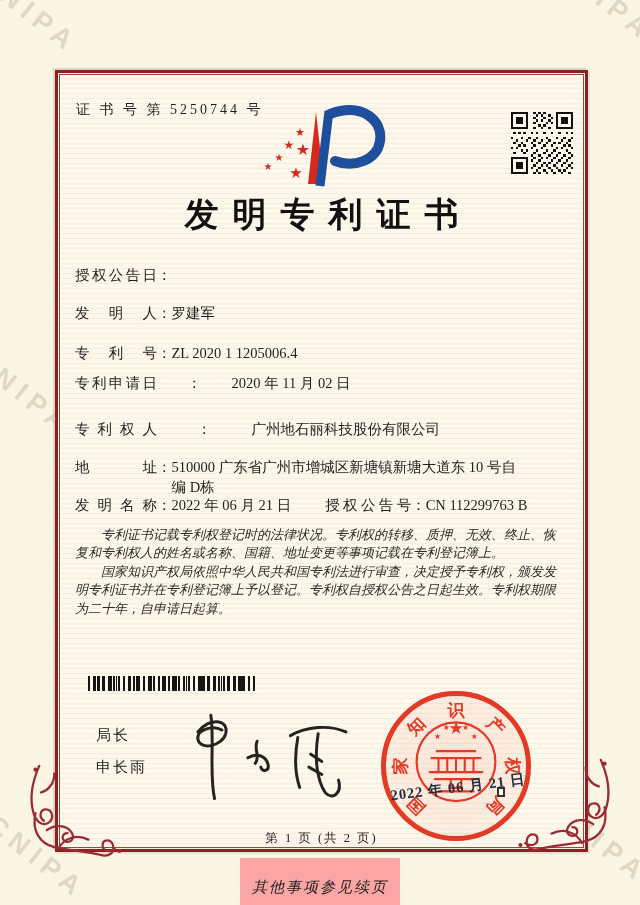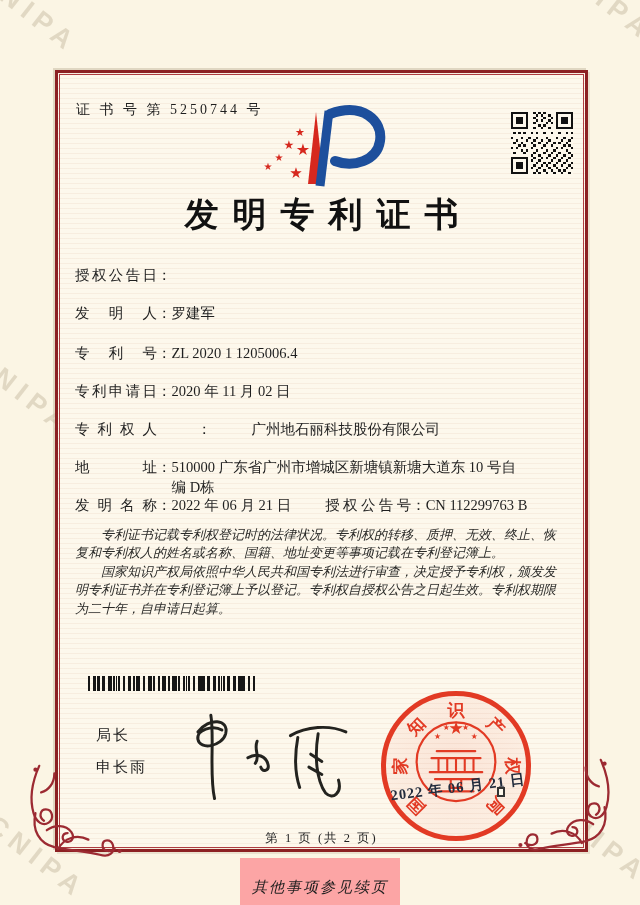--- a/index.html
+++ b/index.html
@@ -35,21 +35,21 @@
     font-size:34px;font-weight:bold;letter-spacing:14px;text-indent:14px;color:#111;
   }
   
   .row{position:absolute;left:75px;width:496px;display:flex;font-size:14.5px;line-height:1.35;}
   .flabel{display:inline-block;width:82px;text-align:justify;text-align-last:justify;flex:0 0 82px;}
   .colon{flex:0 0 14px;}
   .fvalue{flex:1;}
   .row-name{top:266px;}
   .row-inventor{top:304px;}
   .row-patno{top:344px;}
-  .row-appdate{top:382px;}
+  .row-appdate{top:374px;gap:30px;}
   .row-patentee{top:420px;gap:40px;}
   .row-address{top:458px;}
   .row-address .fvalue{max-width:358px;}
   .row-grant{top:496px;}
   .grant-right{display:flex;margin-left:34px;}
   .grant-right .flabel{width:86px;flex:0 0 86px;}
   
   .body-text{position:absolute;left:75px;top:526px;width:492px;font-size:13px;line-height:1.42;color:#2a2a28;font-style:italic;}
   .body-text p{margin:0;text-indent:2em;}
   

